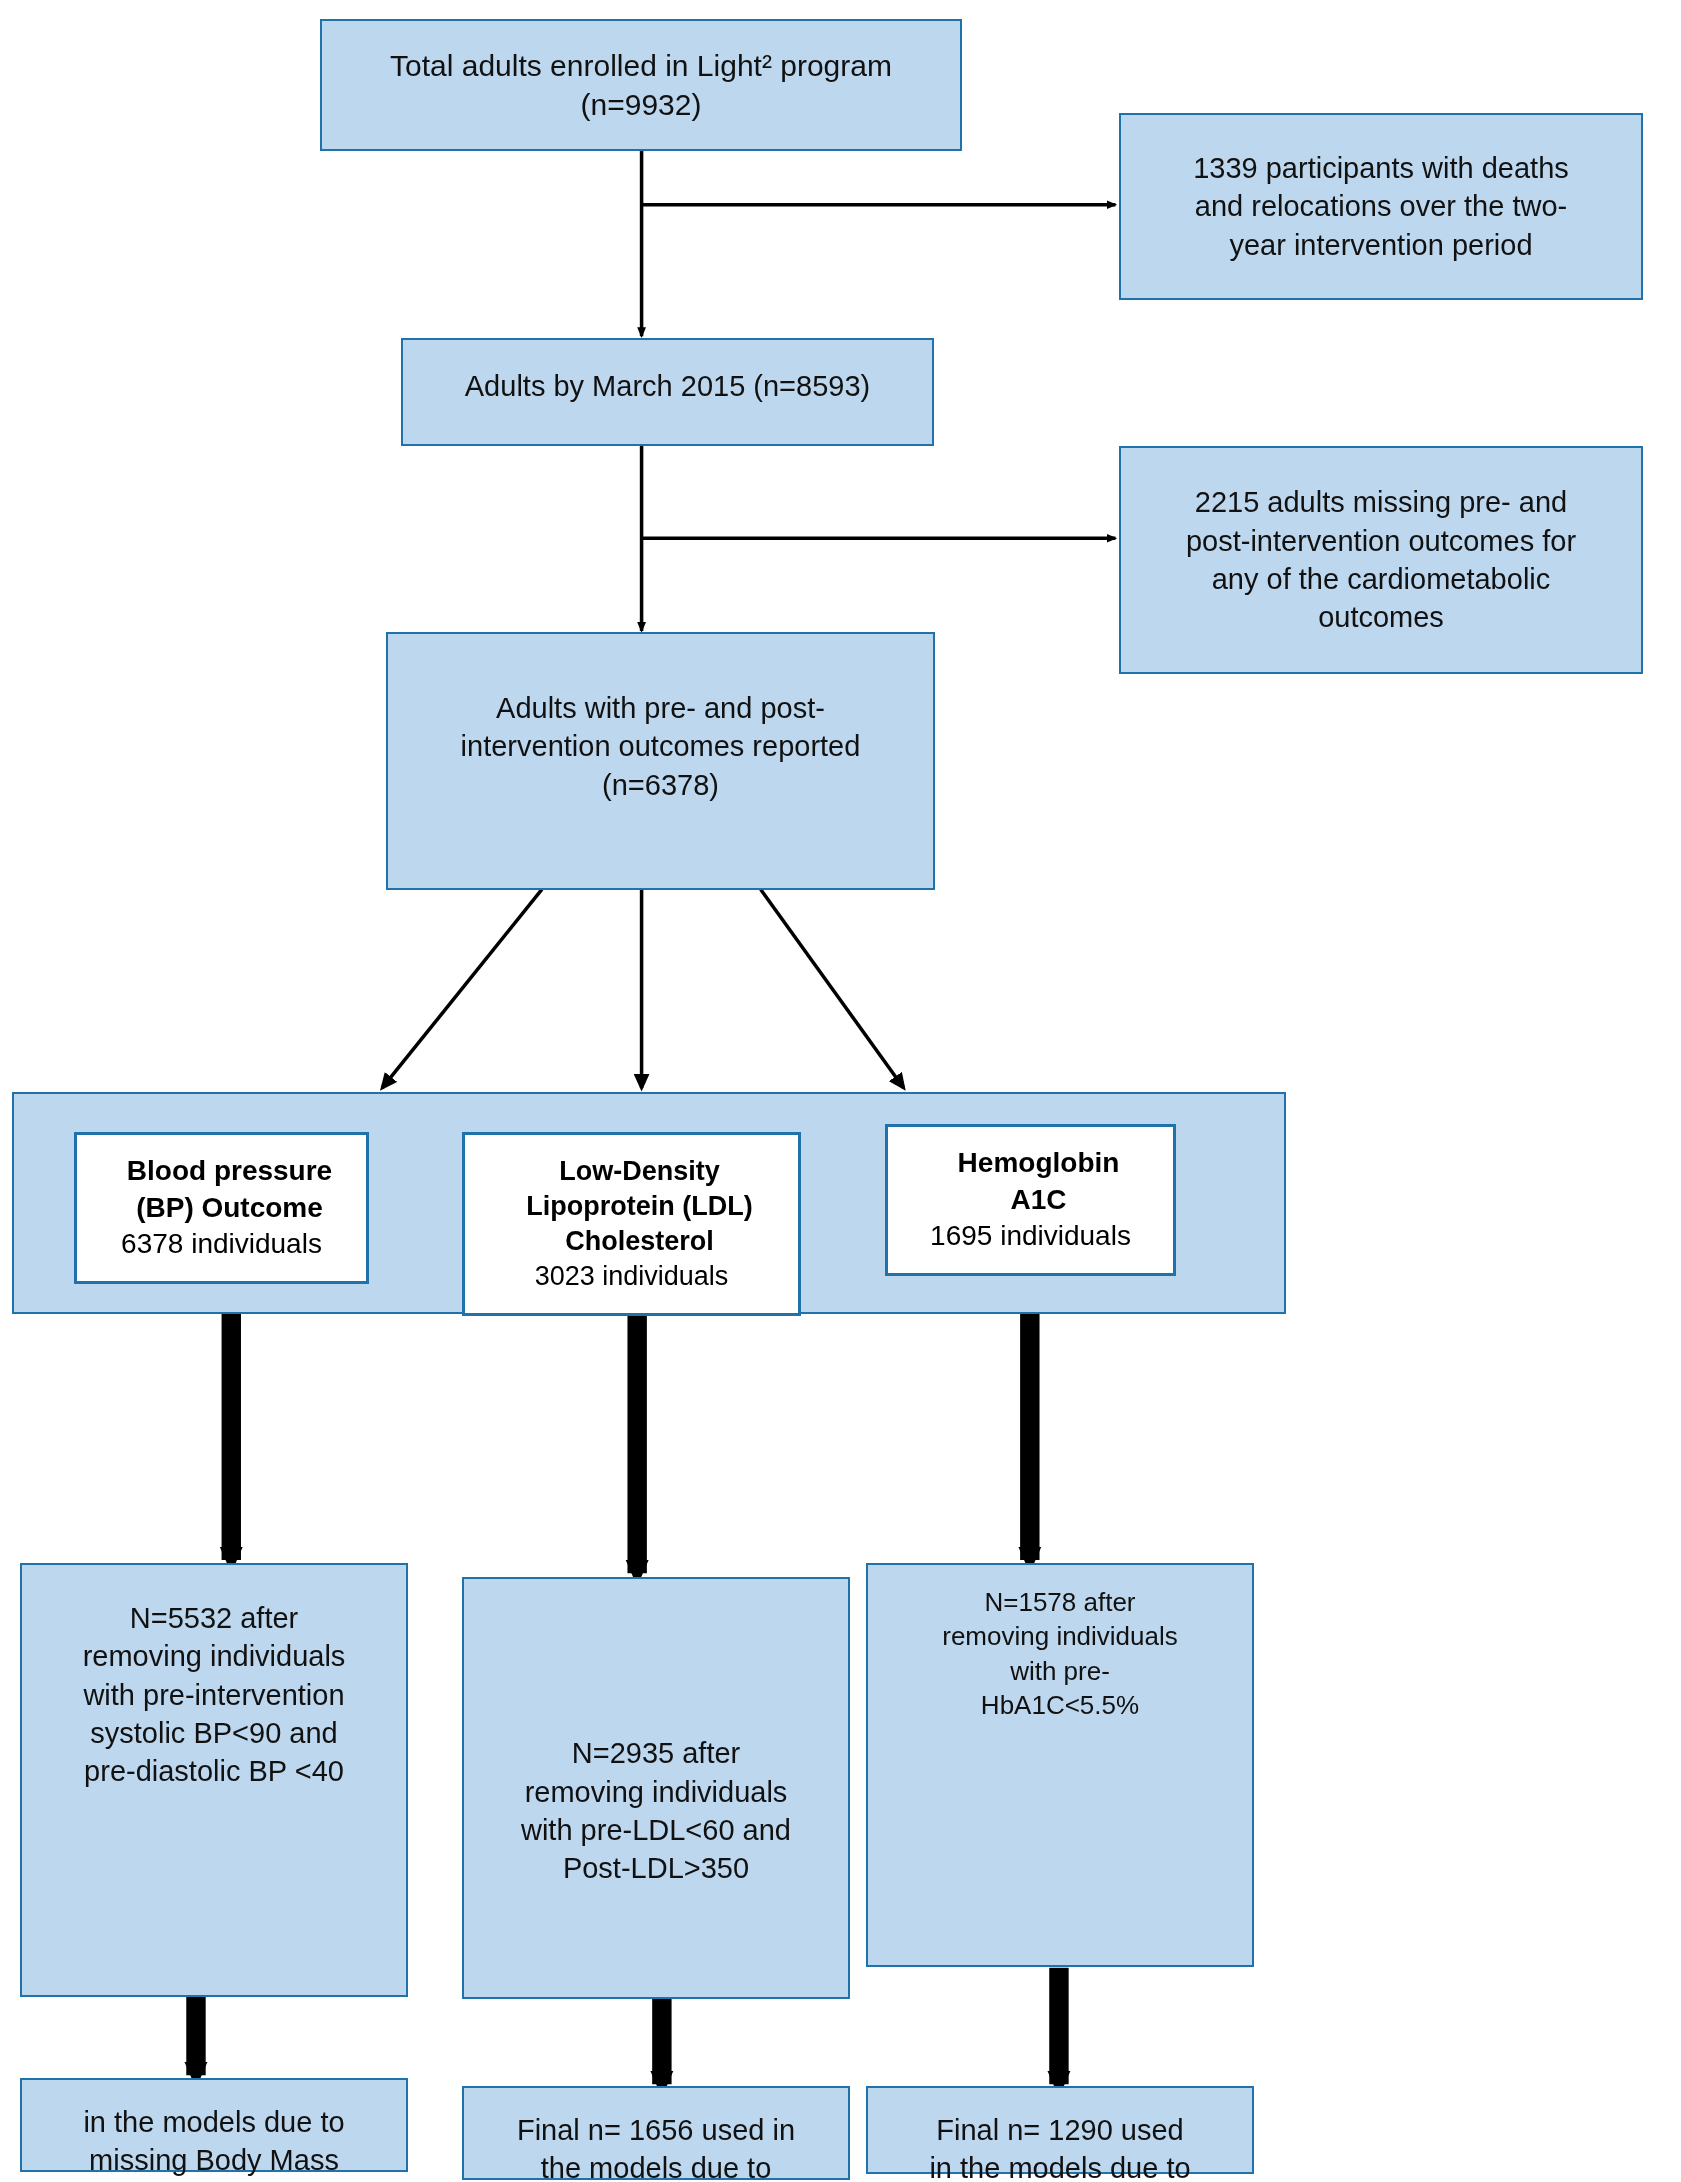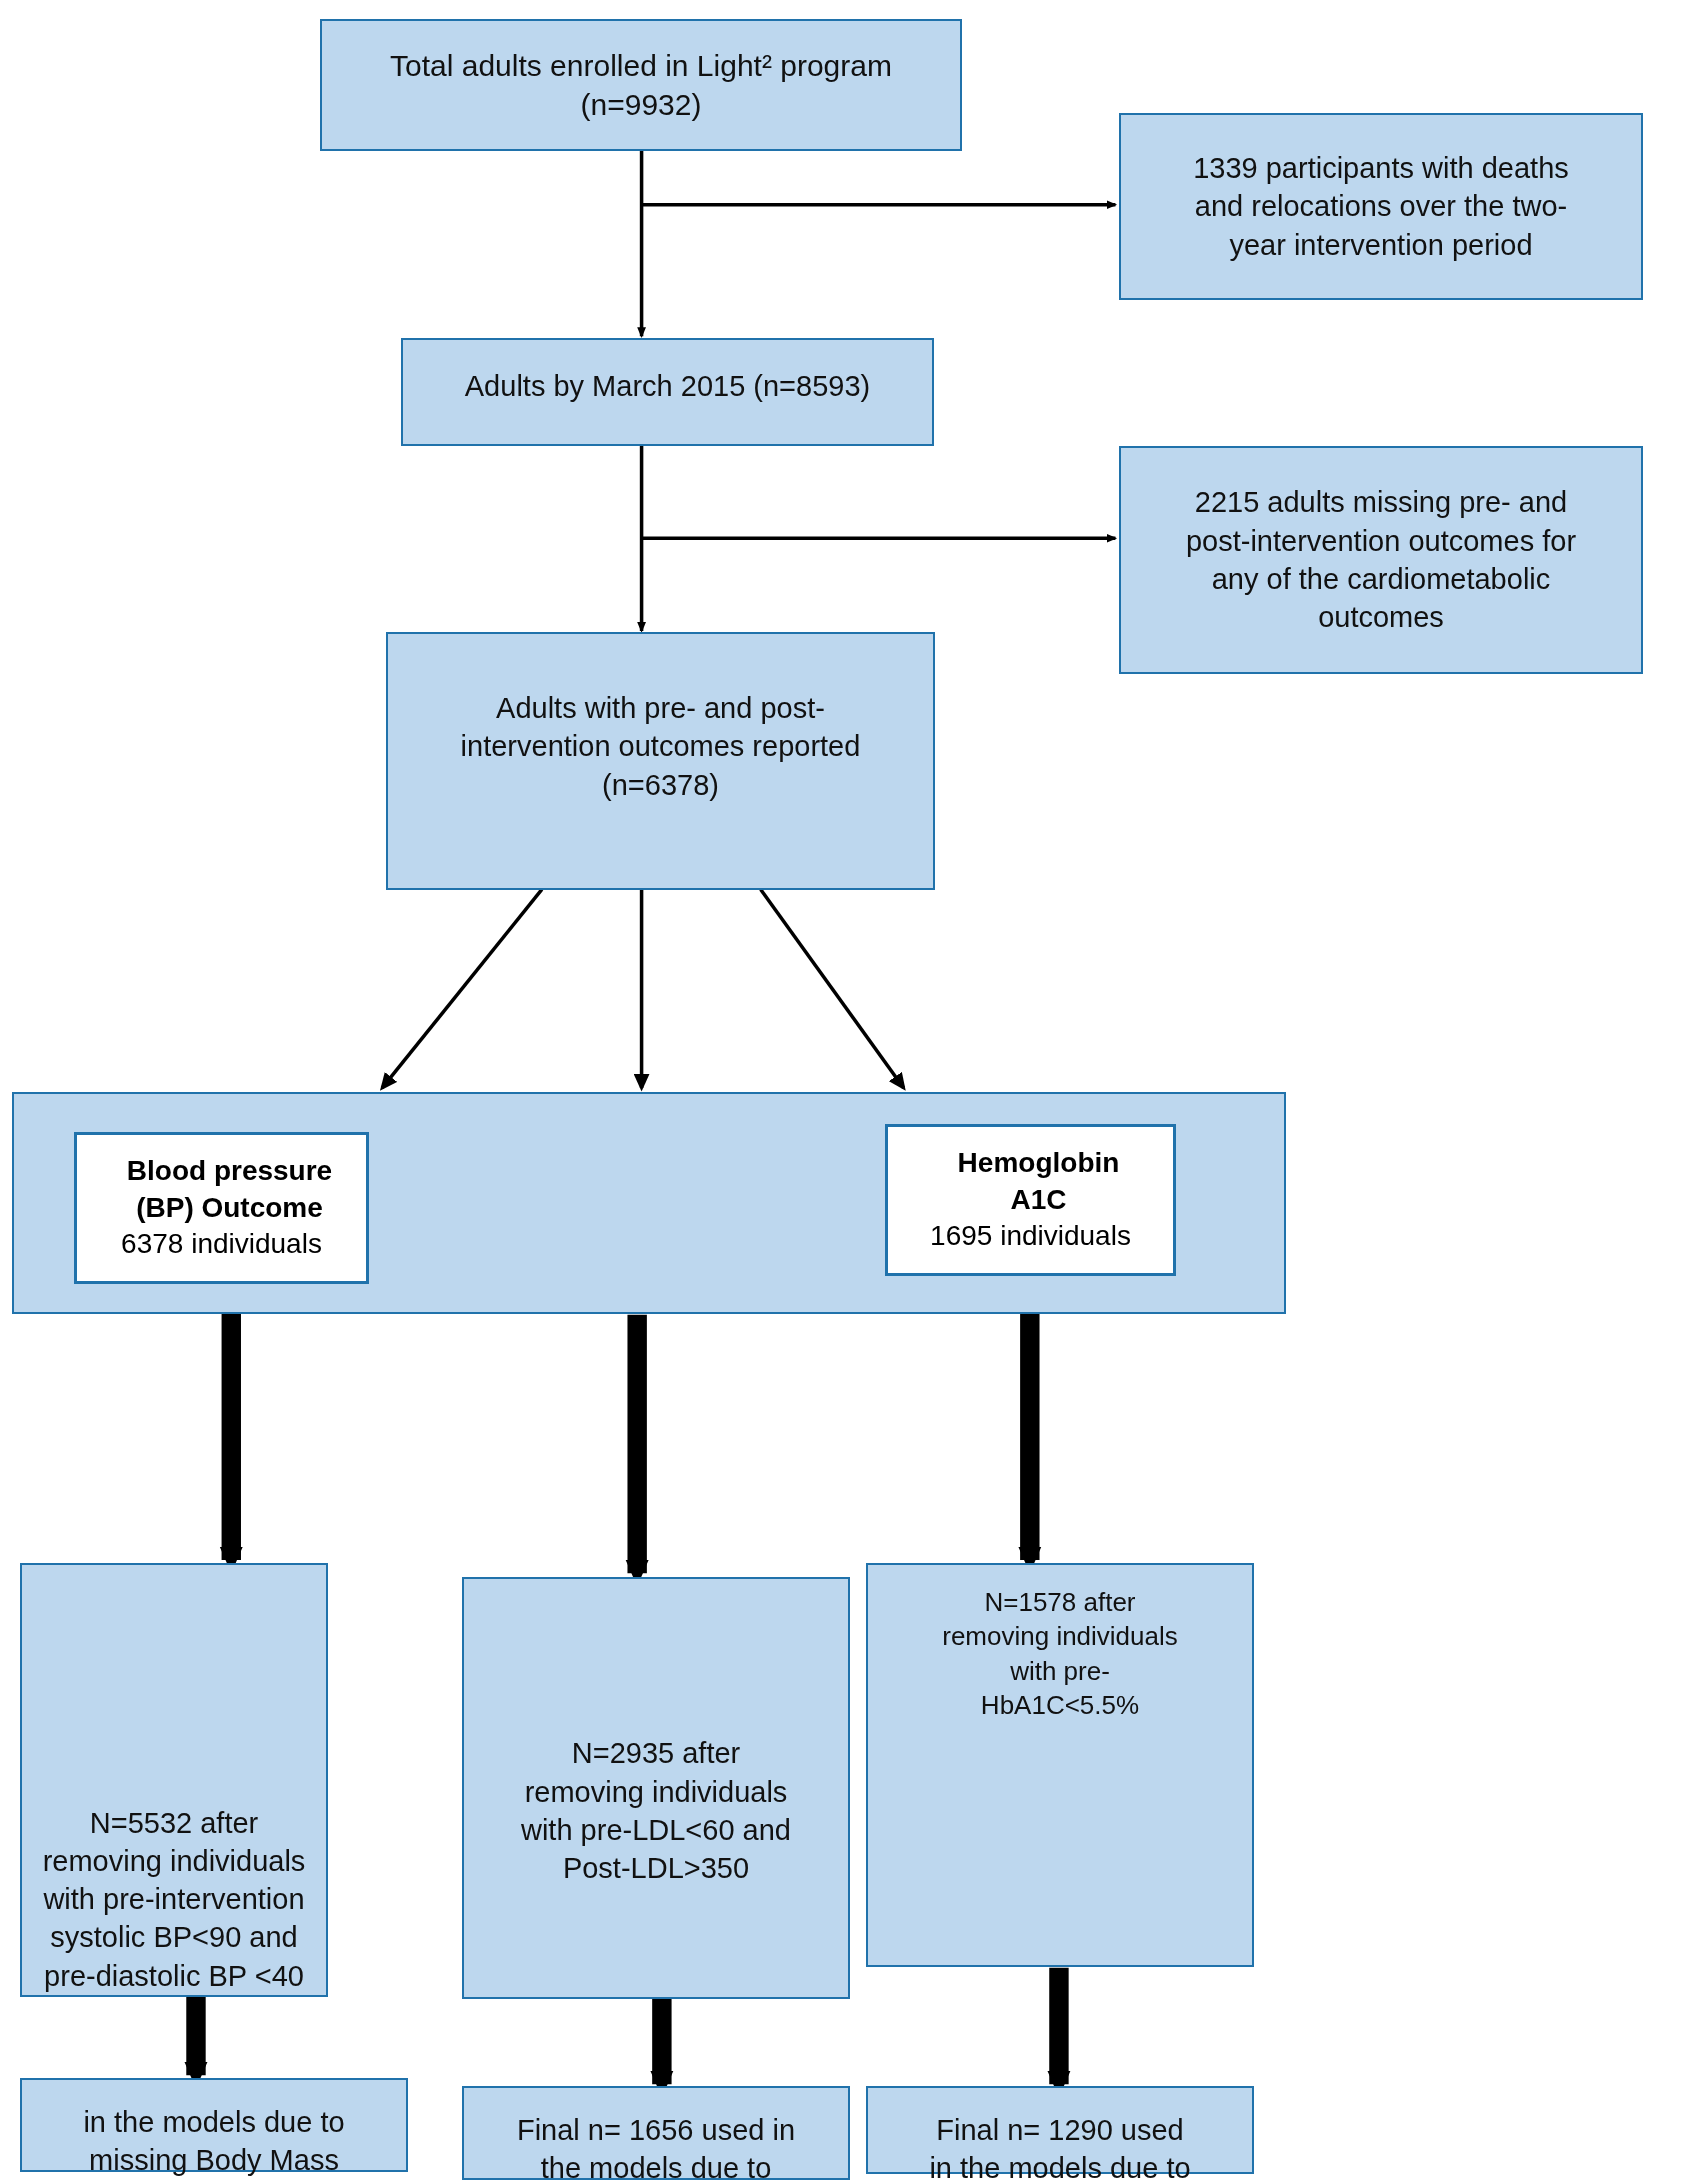--- a/index.html
+++ b/index.html
@@ -136,28 +136,34 @@
   </div>
 
   <div class="band" style="left:11.5px; top:1092px; width:1274px; height:222px;"></div>
 
   <div class="card" style="left:74px; top:1132px; width:295px; height:152px; font-size:28px;">
     <span class="hdr">Blood pressure</span>
     <span class="hdr">(BP) Outcome</span>
     <span class="sub">6378 individuals</span>
   </div>
 
+  <div class="card" style="left:462px; top:1132px; width:339px; height:184px; font-size:27px;">
+    <span class="hdr">Low-Density</span>
+    <span class="hdr">Lipoprotein (LDL)</span>
+    <span class="hdr">Cholesterol</span>
+    <span class="sub">3023 individuals</span>
+  </div>
 
   <div class="card" style="left:885px; top:1124px; width:291px; height:152px; font-size:28px;">
     <span class="hdr">Hemoglobin</span>
     <span class="hdr">A1C</span>
     <span class="sub">1695 individuals</span>
   </div>
 
-  <div class="node" style="left:20px; top:1563px; width:308px; height:434px; font-size:29px; justify-content:flex-end; padding-top:54px;">
+  <div class="node" style="left:20px; top:1563px; width:388px; height:434px; font-size:29px; justify-content:flex-start; padding-top:34px;">
     <span class="ln">N=5532 after</span>
     <span class="ln">removing individuals</span>
     <span class="ln">with pre-intervention</span>
     <span class="ln">systolic BP&lt;90 and</span>
     <span class="ln">pre-diastolic BP &lt;40</span>
   </div>
 
   <div class="node" style="left:462px; top:1577px; width:388px; height:422px; font-size:29px; justify-content:center; padding-top:46px;">
     <span class="ln">N=2935 after</span>
     <span class="ln">removing individuals</span>

